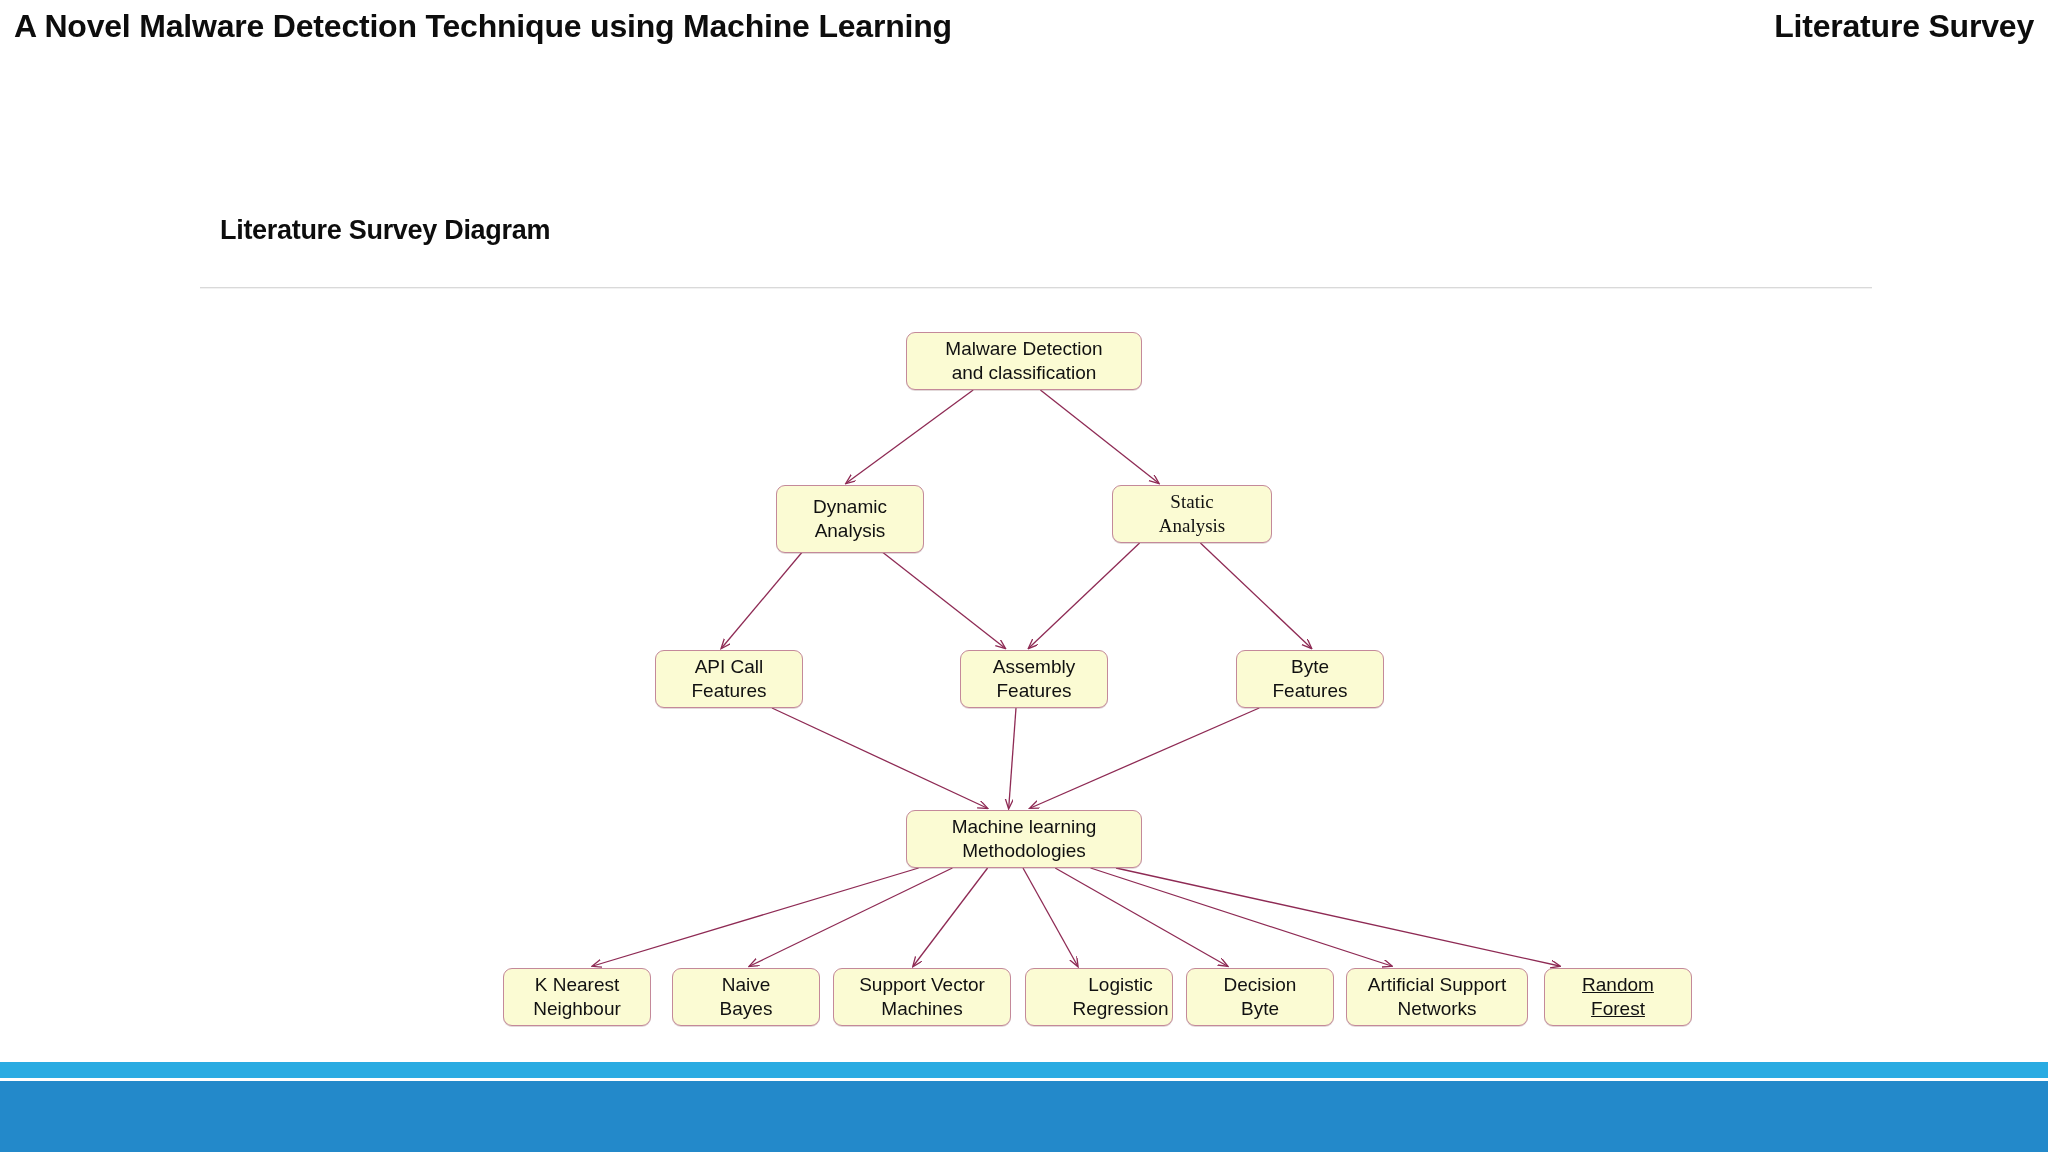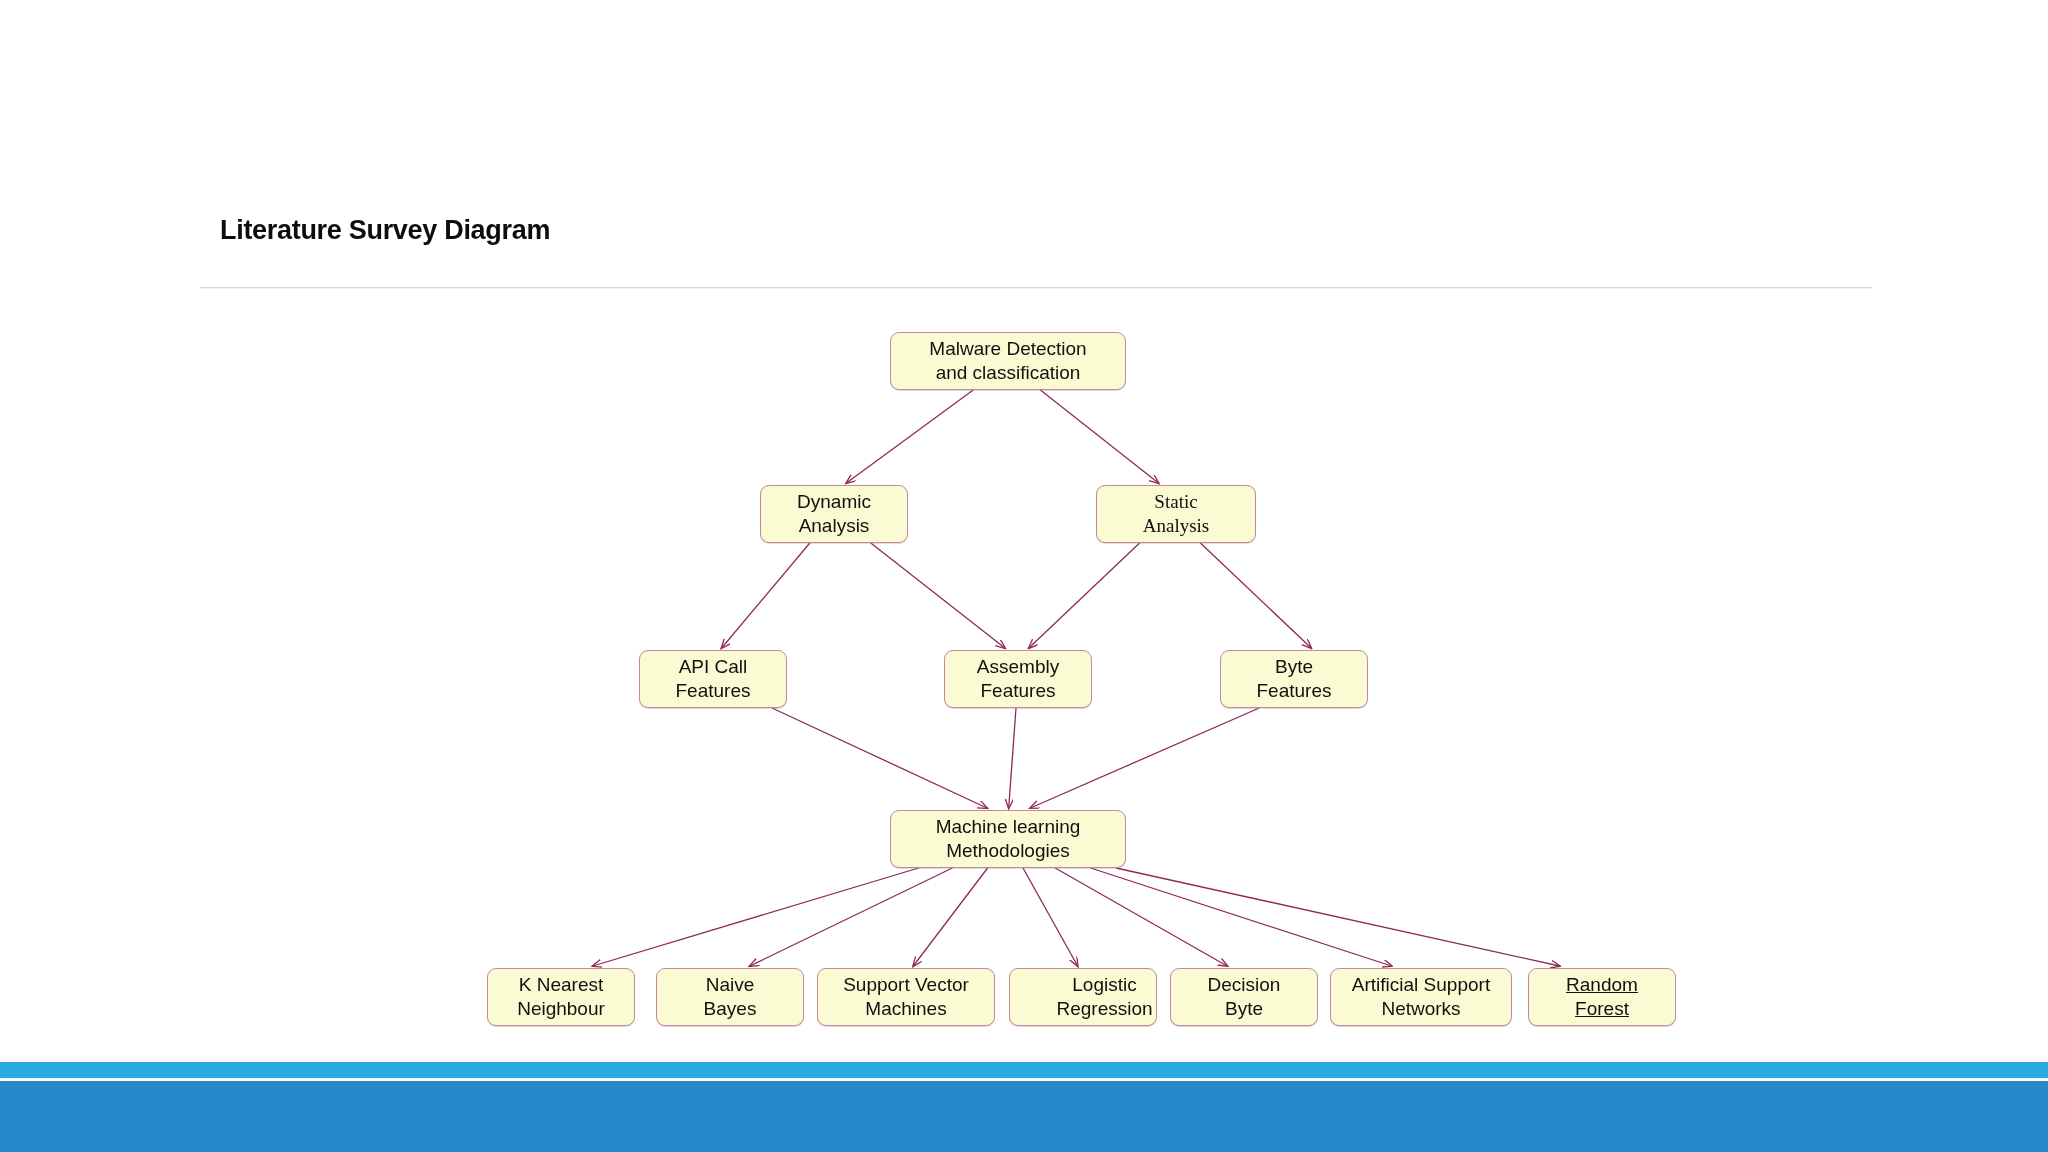--- a/index.html
+++ b/index.html
@@ -94,20 +94,21 @@
     display: flex;
     align-items: center;
     justify-content: center;
     text-align: center;
     font-family: "Liberation Sans", sans-serif;
     font-size: 19px;
     line-height: 1.27;
     color: #111111;
     box-shadow: 0 1px 0 rgba(150,120,120,0.28);
     z-index: 3;
+    margin-left: 16px;
   }
   .node .node-label {
     display: block;
     padding: 0 6px;
     white-space: pre-line;
   }
 
   
   #footer-strip-light {
     position: absolute;
@@ -132,20 +133,24 @@
     width: 2048px;
     height: 71px;
     background: #2389ca;
   }
 </style>
 </head>
 <body>
 
 <div id="slide">
 
+  <div id="slide-header">
+    <div id="header-title">A Novel Malware Detection Technique using Machine Learning</div>
+    <div id="header-section">Literature Survey</div>
+  </div>
 
   <div id="section-title">Literature Survey Diagram</div>
   <div id="title-rule"></div>
 
   <div id="diagram">
     <svg id="edge-layer" viewBox="0 0 2048 1060" width="2048" height="1060" xmlns="http://www.w3.org/2000/svg">
       <defs>
         <marker id="arrowhead" markerWidth="11" markerHeight="11" refX="9" refY="4" orient="auto" markerUnits="userSpaceOnUse">
           <path d="M0,0 L10,4 L0,8" fill="none" stroke="#8e2a54" stroke-width="1.3"></path>
         </marker>
@@ -167,21 +172,21 @@
           <line x1="1055.2" y1="868" x2="1227.142857142857" y2="966" marker-end="url(#arrowhead)"></line>
           <line x1="1090.6" y1="868" x2="1391.5" y2="966" marker-end="url(#arrowhead)"></line>
           <line x1="1116" y1="868" x2="1559.5714285714287" y2="966" marker-end="url(#arrowhead)"></line>
         </g>
     </svg>
     <div id="nodes">
         <div class="node" style="left: 890px; top: 332px; width: 236px; height: 58px;">
           <span class="node-label">Malware Detection
 and classification</span>
         </div>
-        <div class="node" style="left: 760px; top: 485px; width: 148px; height: 58px;">
+        <div class="node" style="left: 760px; top: 485px; width: 148px; height: 68px;">
           <span class="node-label">Dynamic
 Analysis</span>
         </div>
         <div class="node" style="left: 1096px; top: 485px; width: 160px; height: 58px; font-family: Liberation Serif, serif;">
           <span class="node-label">Static
 Analysis</span>
         </div>
         <div class="node" style="left: 639px; top: 650px; width: 148px; height: 58px;">
           <span class="node-label">API Call
 Features</span>

